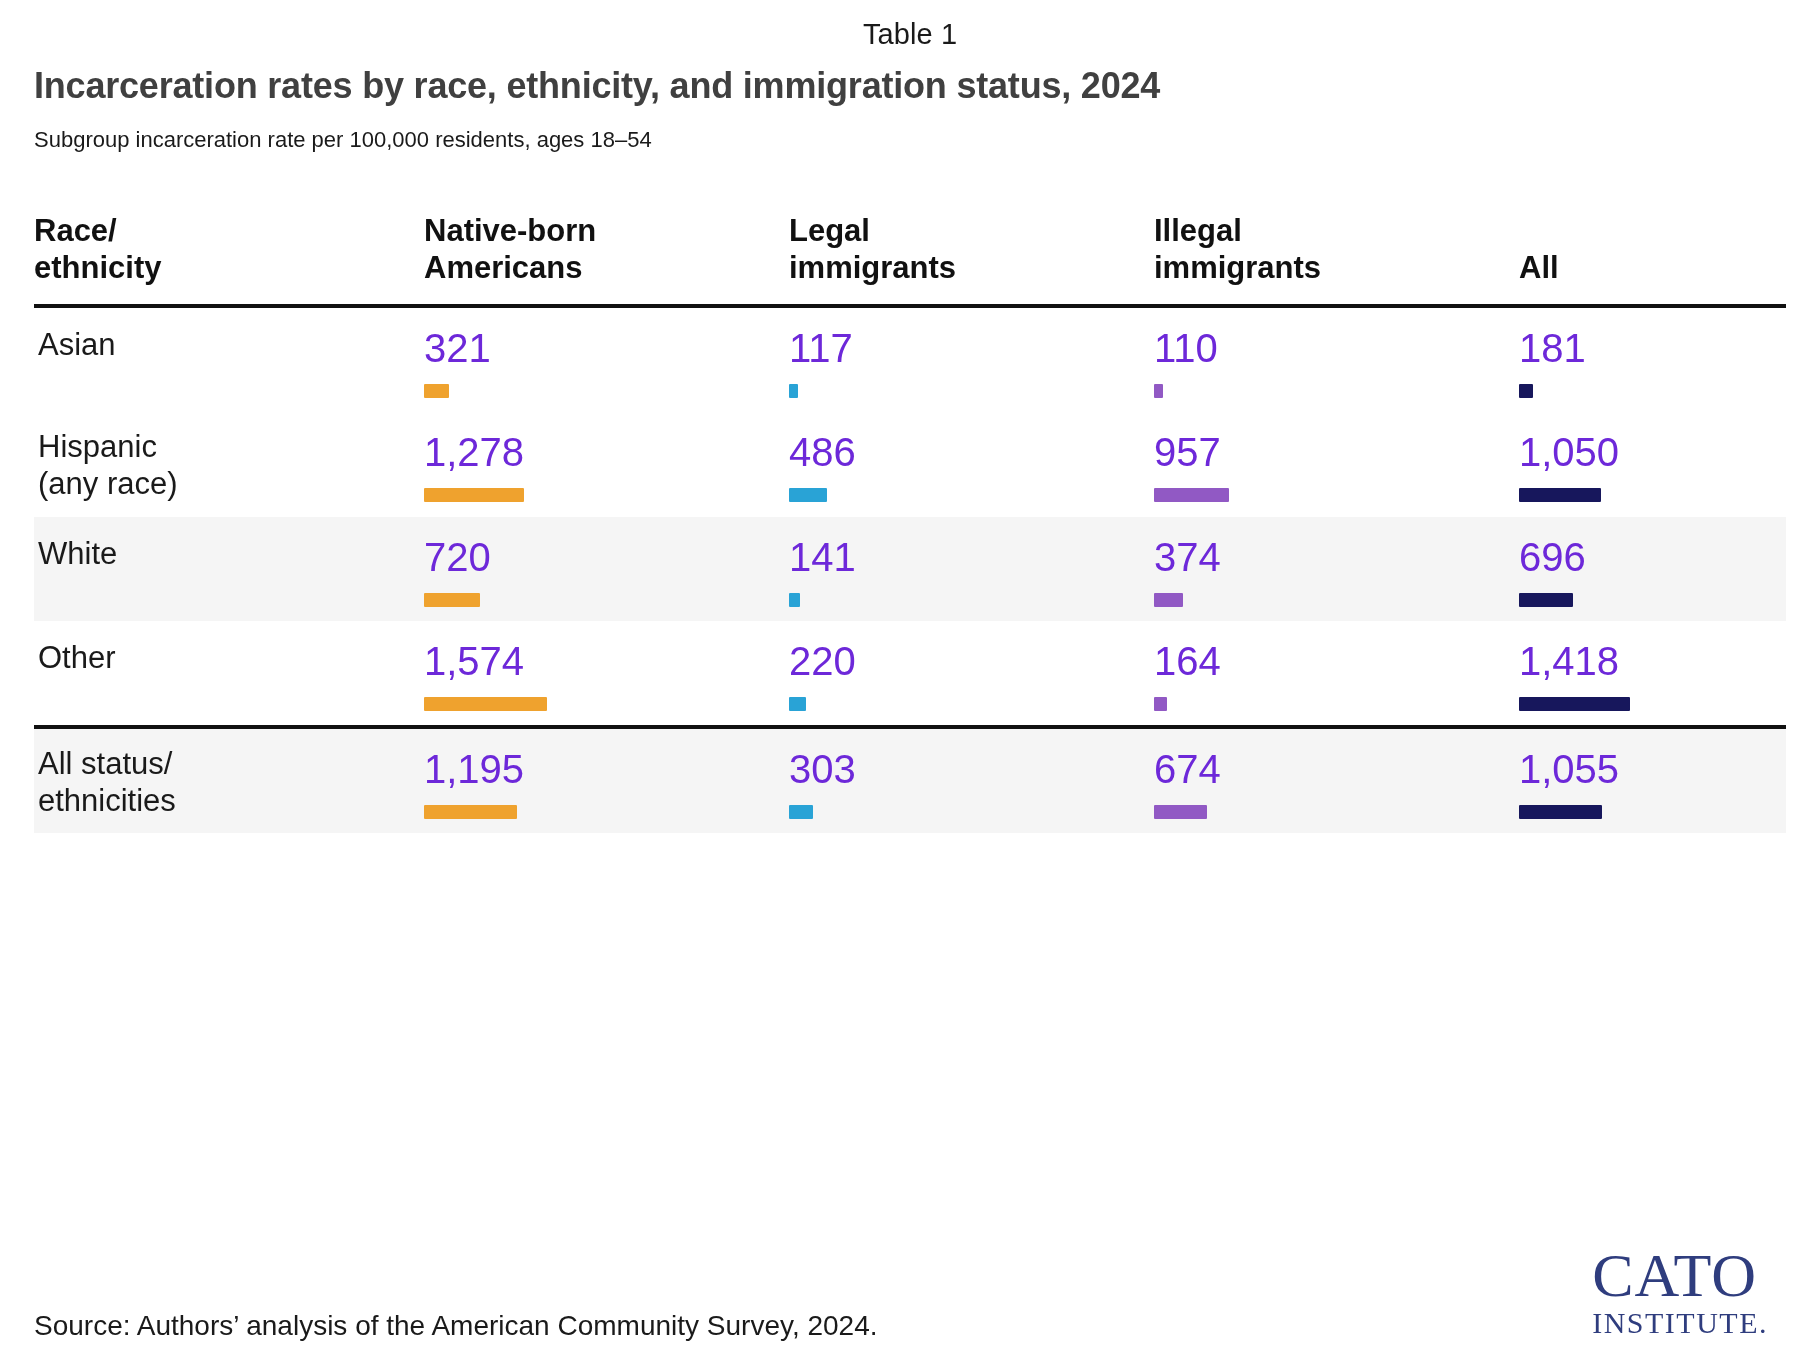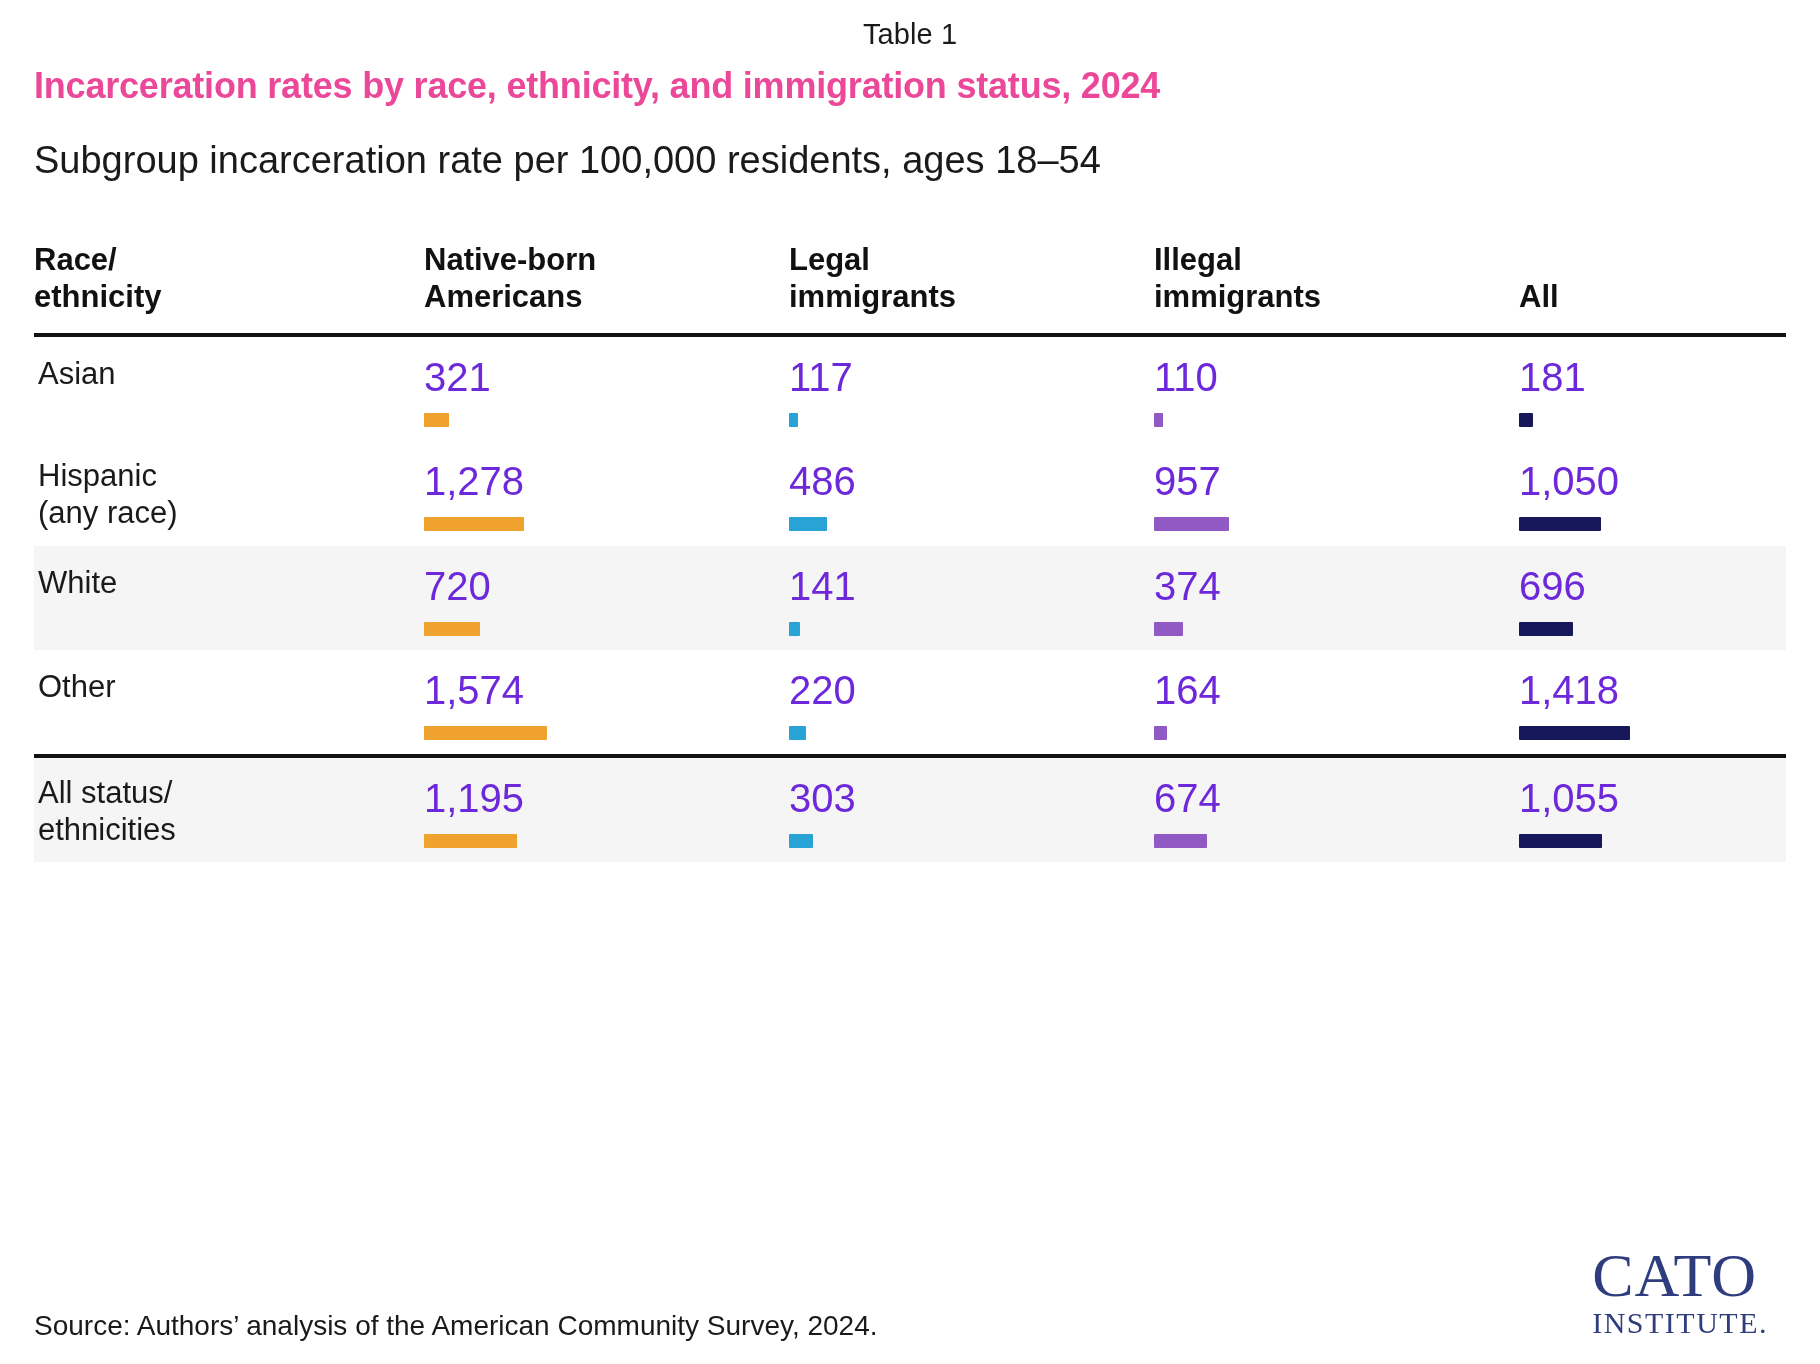--- a/index.html
+++ b/index.html
@@ -25,26 +25,26 @@
   .table-label {
     font-size: 29px;
     color: #1a1a1a;
     letter-spacing: 0.1px;
     margin-bottom: 14px;
     text-align: center;
   }
   .title {
     font-size: 36px;
     font-weight: bold;
-    color: #ec4899;
+    color: #404040;
     letter-spacing: -0.2px;
-    margin-bottom: 32px;
+    margin-bottom: 20px;
   }
   .subtitle {
-    font-size: 38px;
+    font-size: 22px;
     color: #1a1a1a;
     margin-bottom: 10px;
   }
 
   table.data {
     width: 1752px;
     border-collapse: collapse;
     margin-top: 60px;
     table-layout: fixed;
   }

